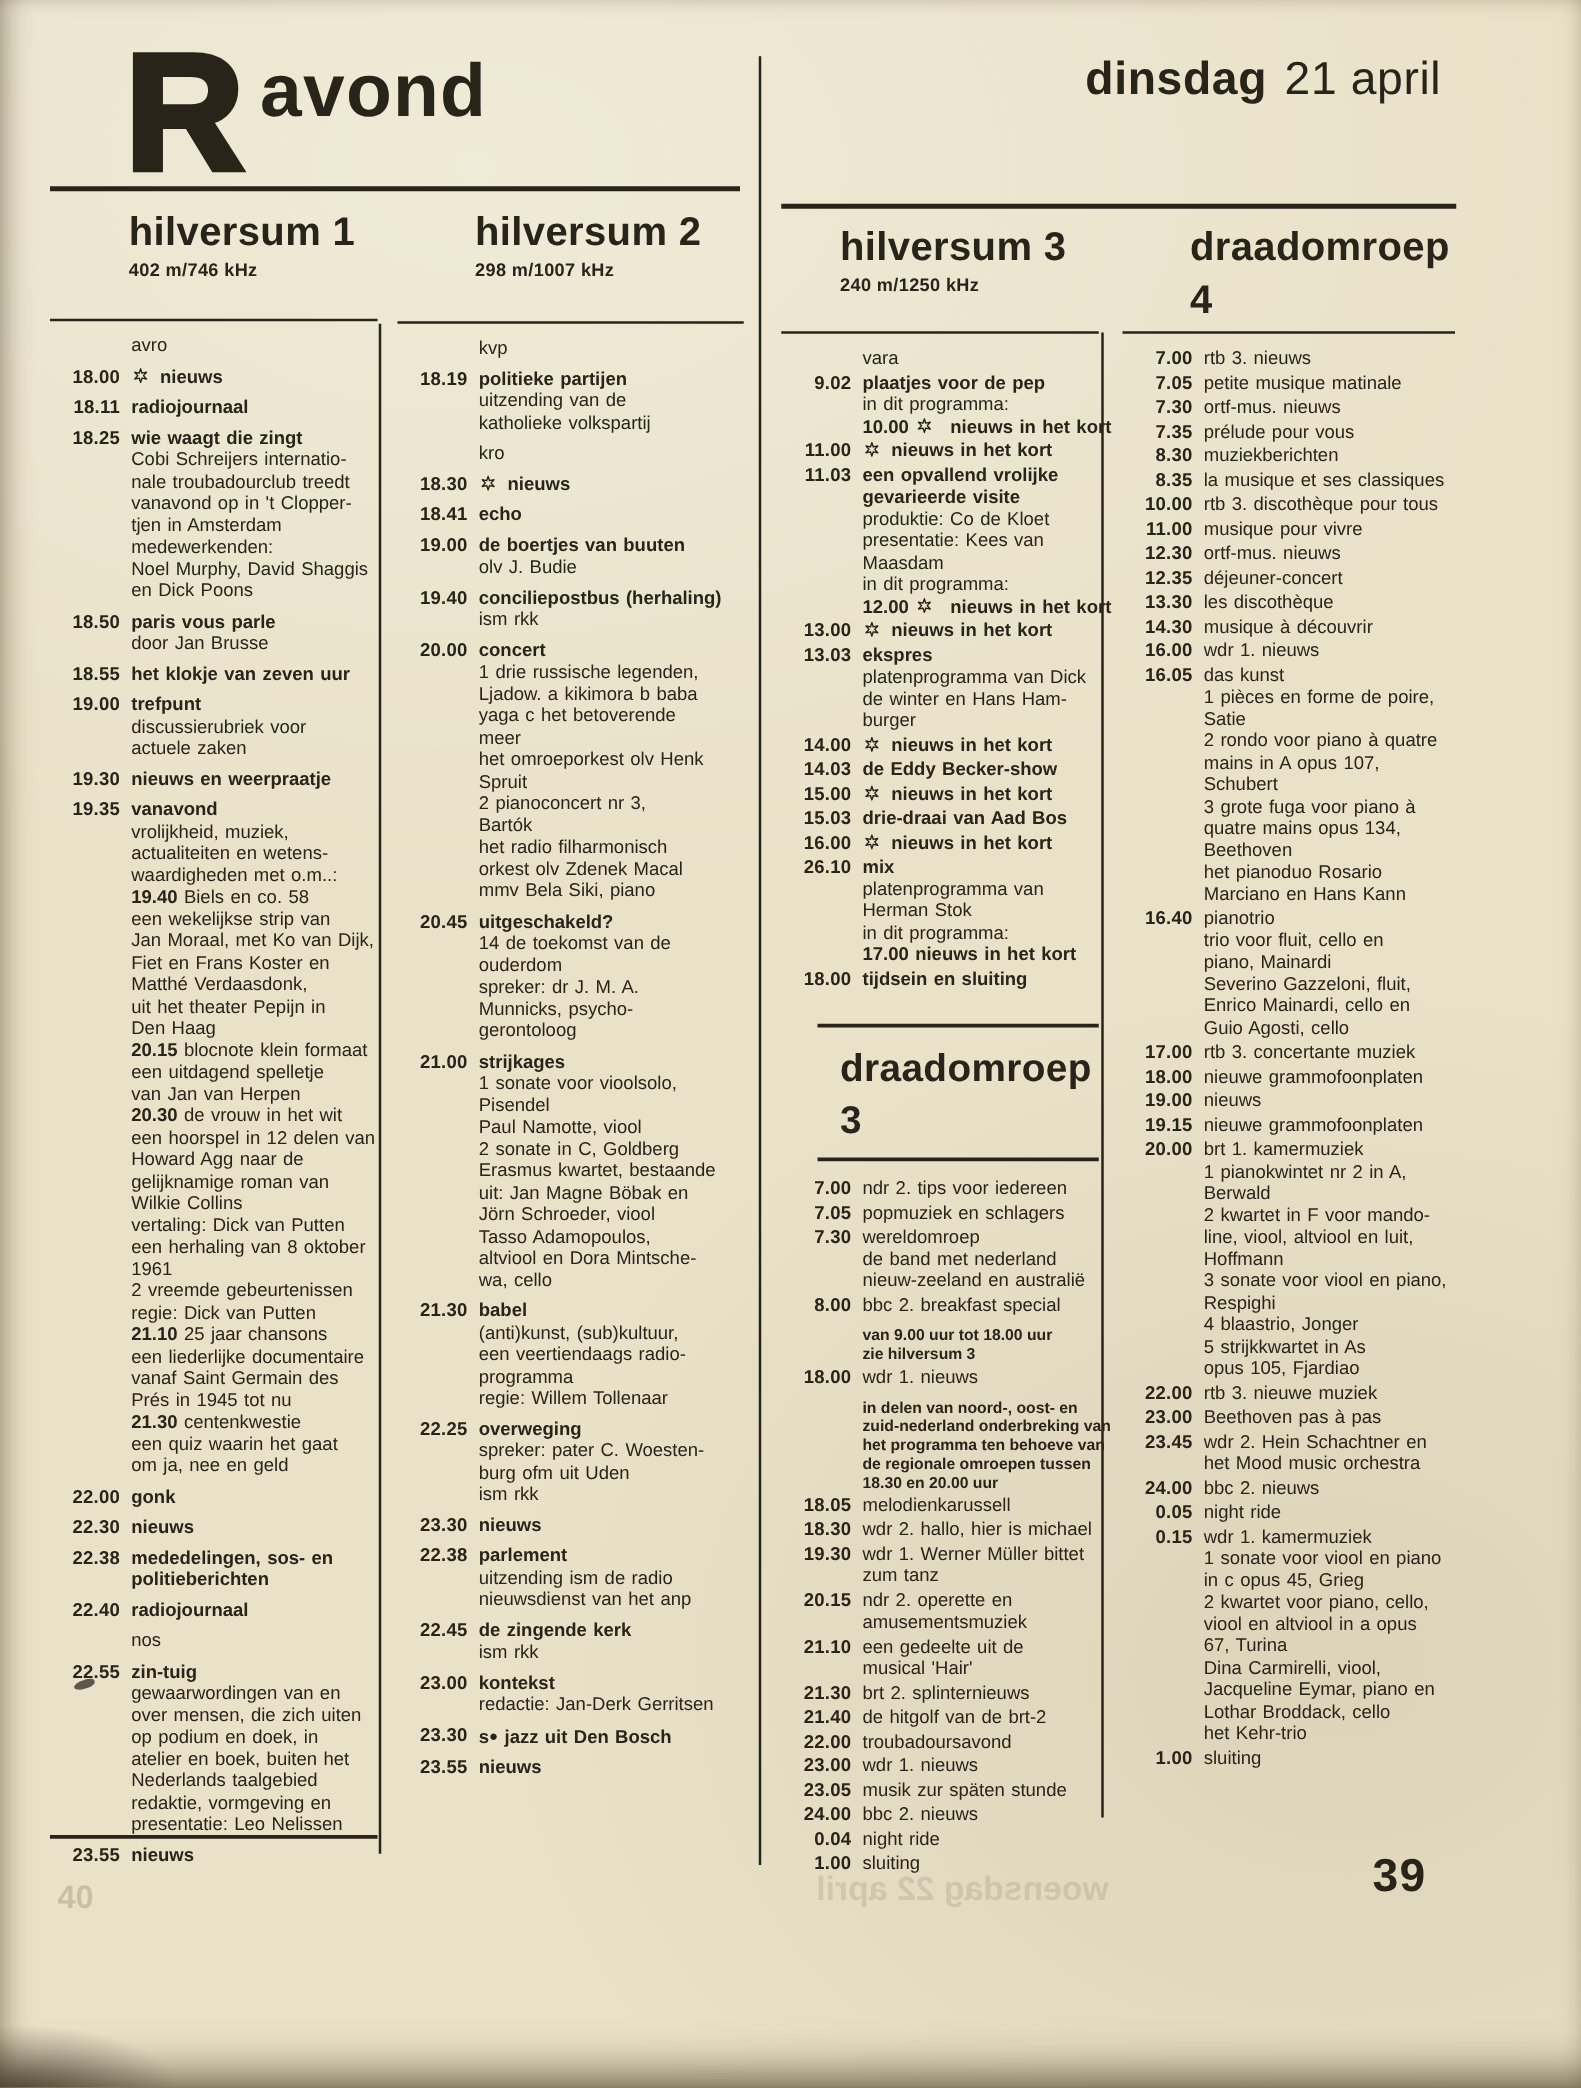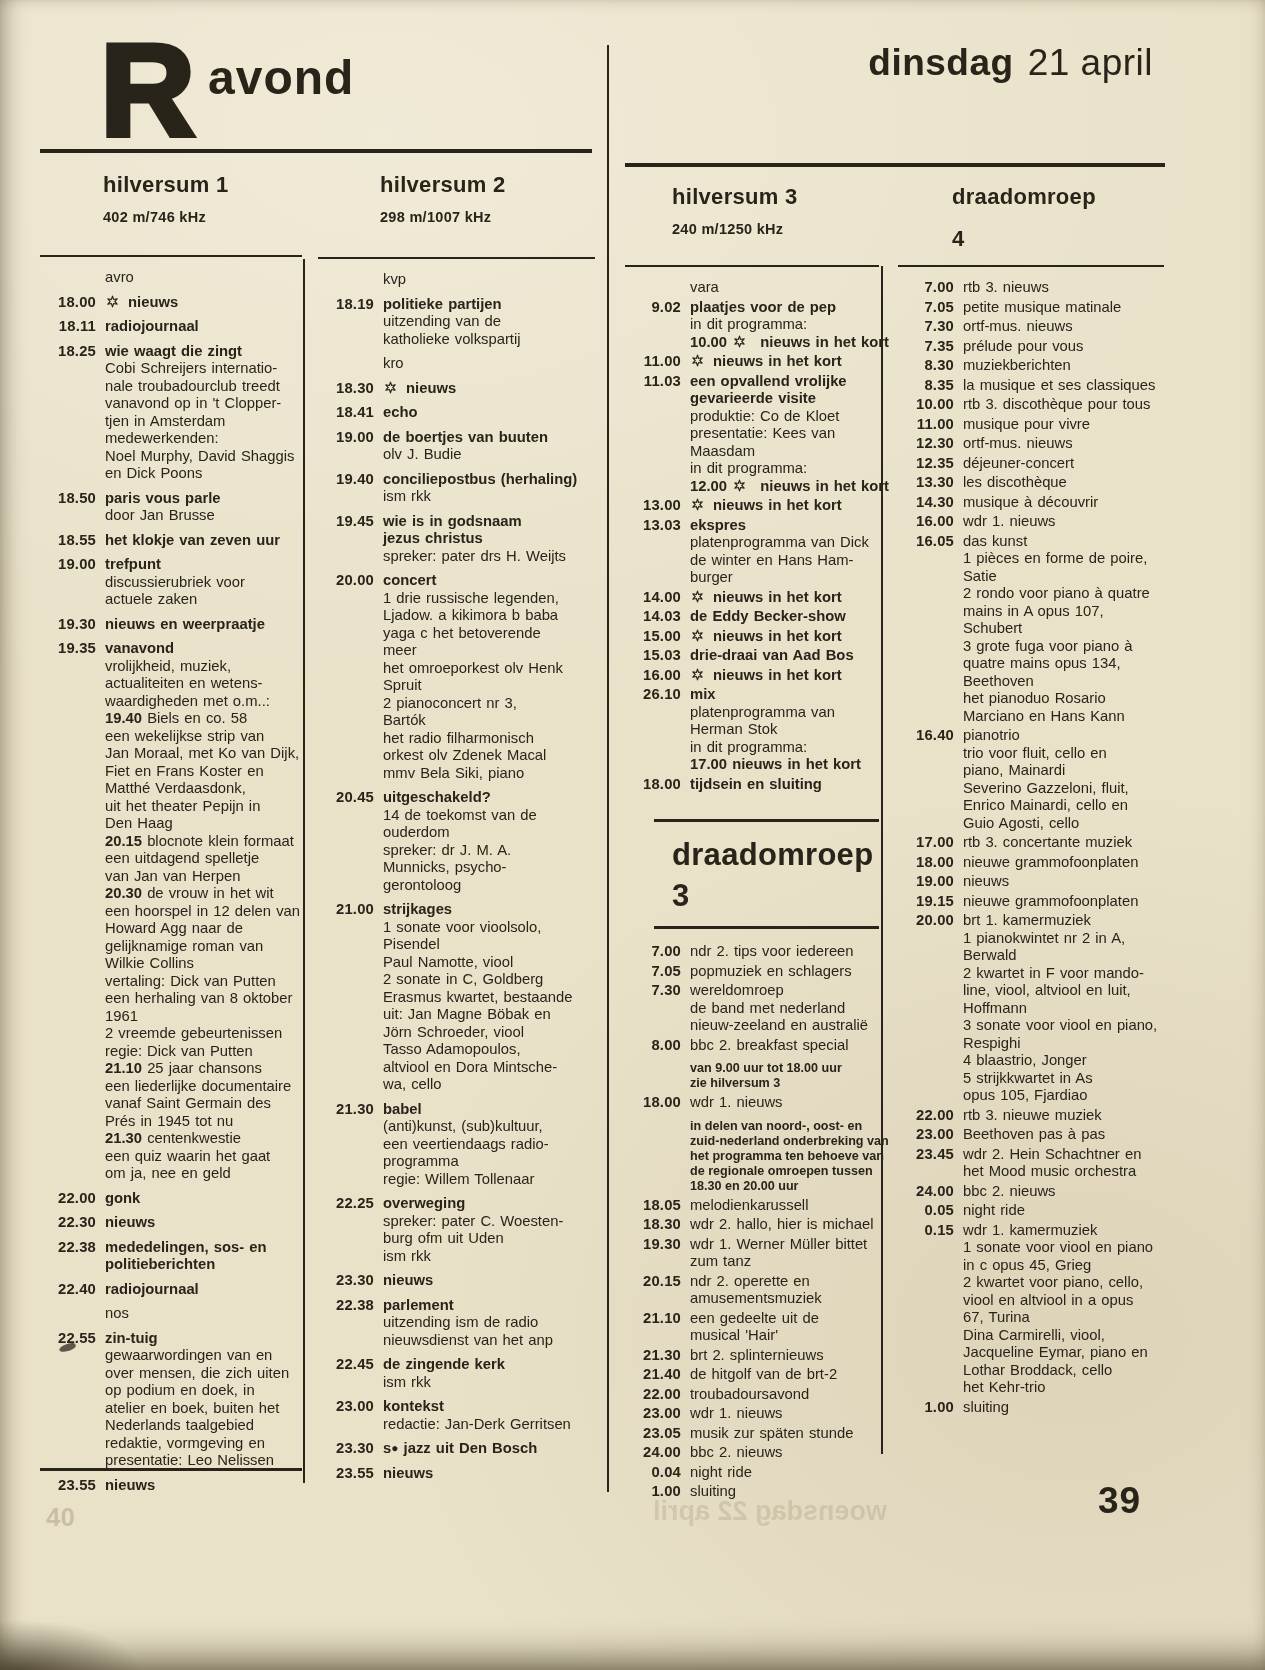--- a/index.html
+++ b/index.html
@@ -31,39 +31,39 @@
       inset 0 8px 18px -14px rgba(70,56,30,.22);
   }
   
   #logoR{
     position:absolute;left:100px;top:24px;
     font-size:132px;line-height:1.0;font-weight:bold;
     -webkit-text-stroke:5px var(--ink);
     letter-spacing:-2px;
   }
   #avond{
-    position:absolute;left:208px;top:50px;
-    font-size:48px;font-weight:bold;letter-spacing:1px;
+    position:absolute;left:208px;top:38px;
+    font-size:60px;font-weight:bold;letter-spacing:1px;
   }
   #daydate{
     position:absolute;right:112px;top:42px;
     font-size:37px;letter-spacing:.5px;white-space:nowrap;
   }
   #daydate b{margin-right:14px;}
   
   .rule{position:absolute;background:var(--ink);}
   #ruleL{left:40px;top:149px;width:552px;height:4px;}
   #ruleR{left:625px;top:163px;width:540px;height:4px;}
   #vmain{left:607px;top:45px;width:2px;height:1447px;}
   #vsep12{left:303px;top:259px;width:2px;height:1224px;}
   #vsep34{left:881px;top:266px;width:2px;height:1188px;}
   #col1end{left:40px;top:1468px;width:262px;height:3px;}
   
   .sthdr{position:absolute;white-space:nowrap;}
-  .sthdr .nm{font-size:22px;font-weight:bold;line-height:34px;letter-spacing:.3px;}
+  .sthdr .nm{font-size:32px;font-weight:bold;line-height:34px;letter-spacing:.3px;}
   .sthdr .nm.two{line-height:42px;}
   .sthdr .fq{font-size:14.5px;font-weight:bold;margin-top:7px;letter-spacing:.3px;}
   #hdr1{left:103px;top:168px;}
   #hdr2{left:380px;top:168px;}
   #hdr3{left:672px;top:180px;}
   #hdr4{left:952px;top:176px;}
   
   .col{position:absolute;border-top:2.5px solid var(--ink);padding-top:12px;}
   #col1{left:40px;top:255px;width:262px;}
   #col2{left:318px;top:257px;width:277px;}
@@ -357,28 +357,20 @@
           </div>
         </div>
         <div class="row">
           <span class="time">19.40</span>
           <div class="body">
             <div class="tline"><span class="title bt">conciliepostbus (herhaling)</span></div>
             <div class="dline">ism rkk</div>
           </div>
         </div>
         <div class="row">
-          <span class="time">19.45</span>
-          <div class="body">
-            <div class="tline"><span class="title bt">wie is in godsnaam</span></div>
-            <div class="tline"><span class="title bt">jezus christus</span></div>
-            <div class="dline">spreker: pater drs H. Weijts</div>
-          </div>
-        </div>
-        <div class="row">
           <span class="time">20.00</span>
           <div class="body">
             <div class="tline"><span class="title bt">concert</span></div>
             <div class="dline">1 drie russische legenden,</div>
             <div class="dline">Ljadow. a kikimora b baba</div>
             <div class="dline">yaga c het betoverende</div>
             <div class="dline">meer</div>
             <div class="dline">het omroeporkest olv Henk</div>
             <div class="dline">Spruit</div>
             <div class="dline">2 pianoconcert nr 3,</div>

